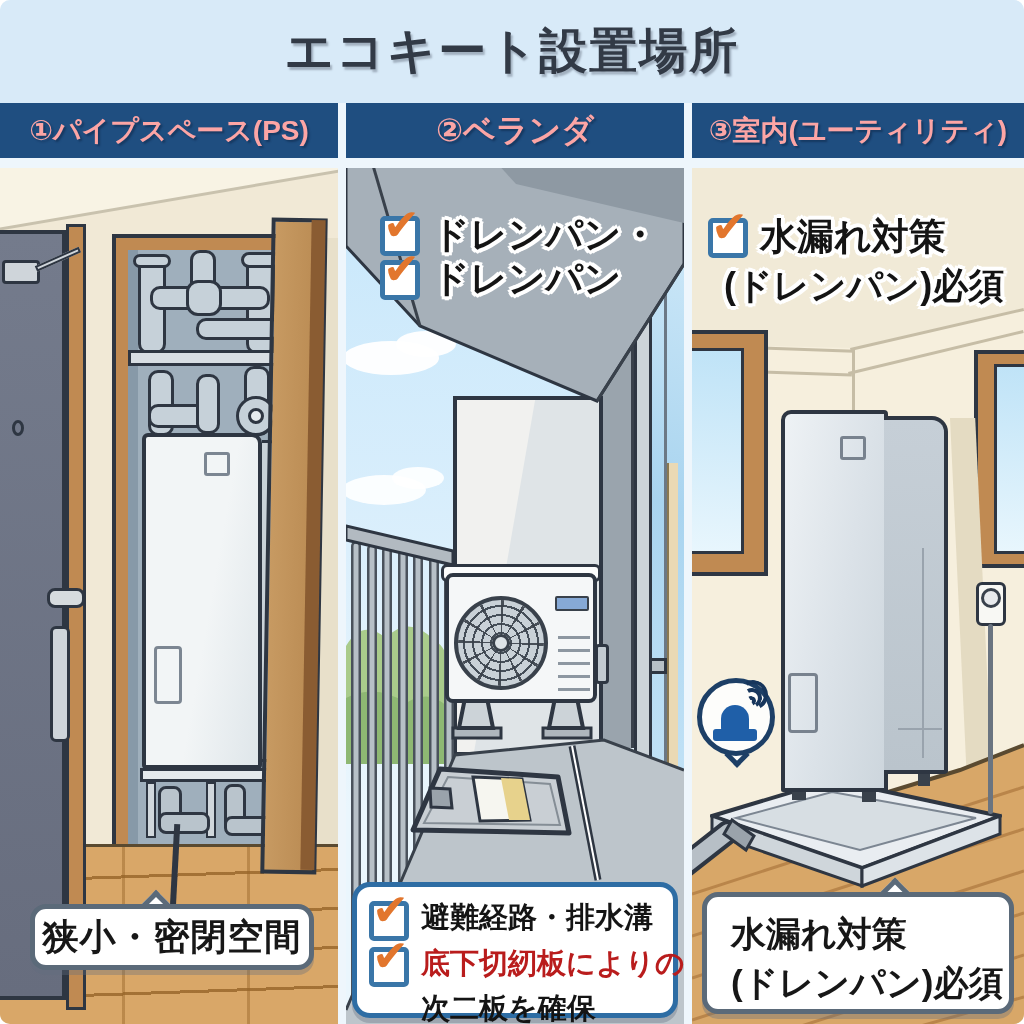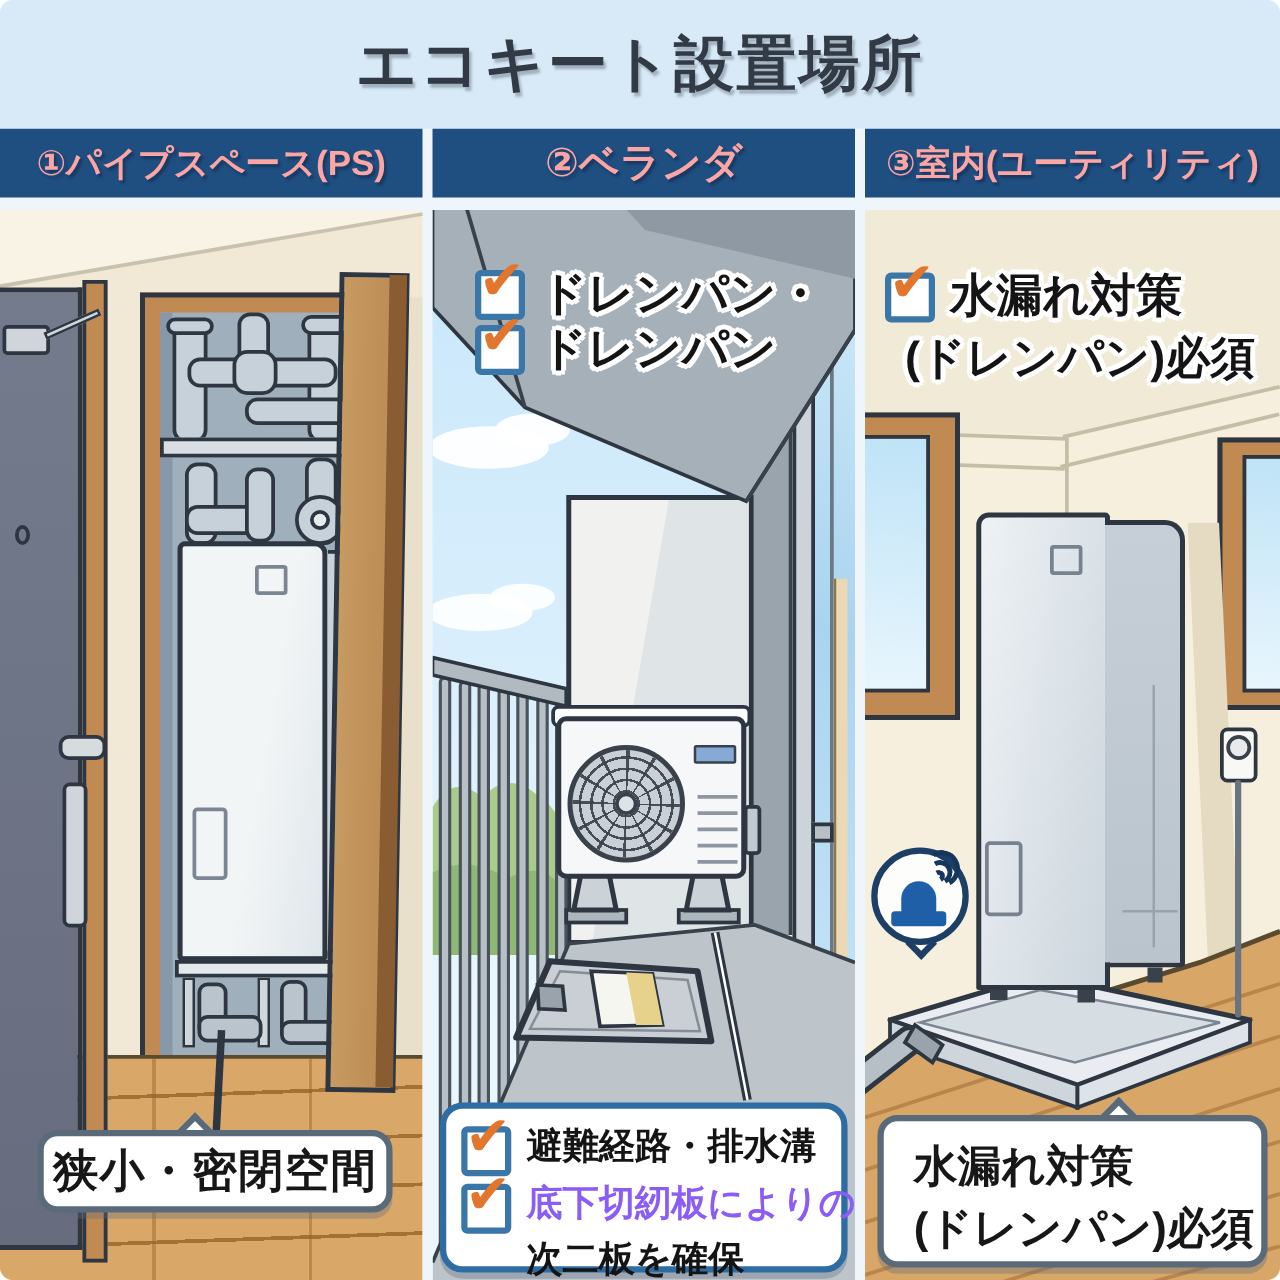--- a/index.html
+++ b/index.html
@@ -203,21 +203,21 @@
       <div class="row">
         <span class="cb" style="margin-top:4px;">
             <span class="ck">✔</span>
           </span>
         <span style="font-size:29px;font-weight:700;color:#141414;line-height:40px;white-space:nowrap;">避難経路・排水溝</span>
       </div>
       <div class="row">
         <span class="cb" style="margin-top:4px;">
             <span class="ck">✔</span>
           </span>
-        <span style="font-size:29px;font-weight:700;color:#8b5cf6;line-height:40px;white-space:nowrap;">底下切紉板によりの</span>
+        <span style="font-size:29px;font-weight:700;color:#b91c1c;line-height:40px;white-space:nowrap;">底下切紉板によりの</span>
       </div>
       <div class="row" style="margin-left:52px;">
         <span style="font-size:29px;font-weight:700;color:#141414;line-height:38px;white-space:nowrap;">次二板を確保</span>
       </div>
     </div>
   </div>
 
   <div class="panel" style="left:692px;width:332px;background:#f6efdd;">
     <div class="abs" style="left:0;top:0;width:332px;height:185px;background:#f1ead7;clip-path:polygon(0 0,332px 0,332px 140px,160px 180px,0 176px);"></div>
     <div class="abs" style="left:0;top:176px;width:162px;height:3px;background:#c6bda6;transform:rotate(2deg);transform-origin:left top;"></div>

